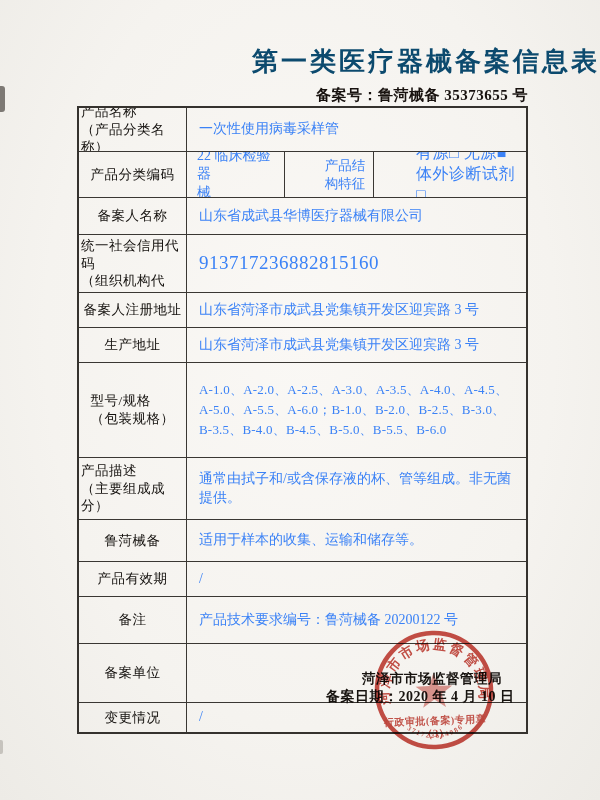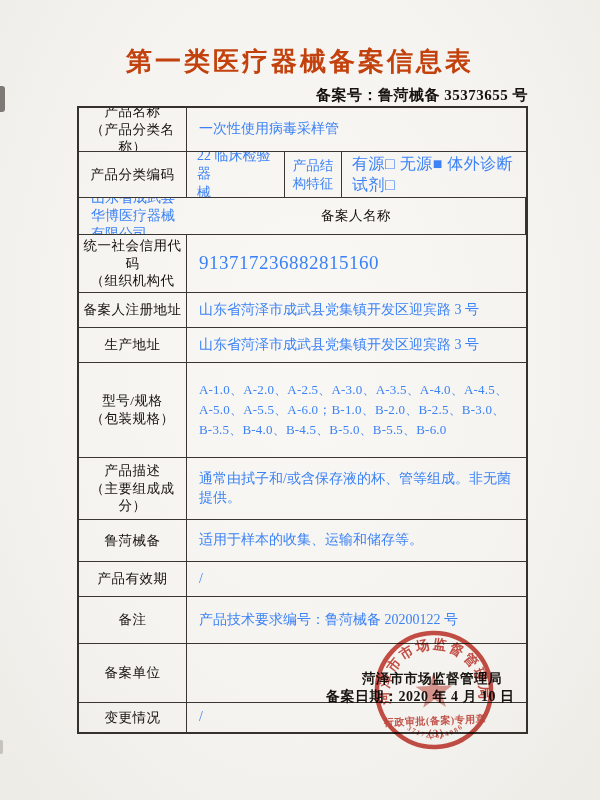--- a/index.html
+++ b/index.html
@@ -7,22 +7,22 @@
     width:600px;height:800px;overflow:hidden;position:relative;
     background:radial-gradient(ellipse at 50% 42%, #faf8f5 0%, #f5f3ef 60%, #edebe6 100%);
     font-family:"Liberation Serif","DejaVu Serif",serif;
     color:#151412;
   }
   .page{position:absolute;inset:0;}
   .smudge{position:absolute;left:0;top:86px;width:5px;height:26px;background:#55524c;opacity:.75;border-radius:0 3px 3px 0;}
   .smudge2{position:absolute;left:0;top:740px;width:3px;height:14px;background:#8a867f;opacity:.4;border-radius:0 2px 2px 0;}
 
   .doc-title{
-    position:absolute;left:0;top:44px;width:600px;text-align:center;
-    font-size:26px;font-weight:700;letter-spacing:3px;color:#c2410c;
+    position:absolute;left:0;top:44px;width:600px;text-align:right;
+    font-size:26px;font-weight:700;letter-spacing:3px;color:#0c4a6e;
   }
   .record-no{
     position:absolute;top:86px;right:72px;
     font-size:15px;font-weight:600;letter-spacing:.5px;color:#18120f;
   }
 
   .form-table{
     position:absolute;left:77px;top:106px;width:451px;
     display:grid;
     grid-template-columns:108px 1fr;
@@ -32,31 +32,31 @@
     box-sizing:border-box;
   }
   .cell{
     box-sizing:border-box;
     display:flex;align-items:center;
     font-size:14px;line-height:1.3;
     border-bottom:1px solid #3a3733;
     overflow:hidden;
   }
   .lbl{
-    justify-content:center;text-align:center;
+    justify-content:center;
     border-right:1px solid #3a3733;
     white-space:pre-line;
     font-size:13.5px;letter-spacing:.5px;color:#14110e;
     padding:1px 2px;
   }
   .val{
     padding:2px 10px 2px 12px;text-align:left;color:#3b82f6;
   }
   .last{border-bottom:none;}
-  .subrow{padding:0;}
+  .subrow{padding:0;gap:32px;}
   .subcell{
     box-sizing:border-box;height:100%;
     display:flex;align-items:center;
     padding:2px 6px 2px 10px;
   }
   .sub-v{width:98px;border-right:1px solid #3a3733;}
   .sub-l{width:57px;border-right:1px solid #3a3733;justify-content:center;padding:2px 3px;font-size:13.5px;}
   .sub-c{flex:1;font-size:16px;letter-spacing:.5px;}
   .models{font-size:13px;line-height:1.55;letter-spacing:.2px;}
   .digits{font-size:19px;letter-spacing:.5px;}
@@ -97,22 +97,22 @@
 
     <div class="cell lbl">产品分类编码</div>
     <div class="cell val subrow">
       <div class="subcell sub-v" style="white-space:pre-line;">22 临床检验器
 械</div>
       <div class="subcell sub-l" style="white-space:pre-line;">产品结
 构特征</div>
       <div class="subcell sub-c">有源□ 无源■ 体外诊断试剂□</div>
     </div>
 
+    <div class="cell lbl">备案人名称</div>
     <div class="cell val">山东省成武县华博医疗器械有限公司</div>
-    <div class="cell lbl">备案人名称</div>
 
     <div class="cell lbl">备　案　人
 统一社会信用代码
 （组织机构代码）</div>
     <div class="cell val digits">913717236882815160</div>
 
     <div class="cell lbl">备案人注册地址</div>
     <div class="cell val">山东省菏泽市成武县党集镇开发区迎宾路 3 号</div>
 
     <div class="cell lbl">生产地址</div>

